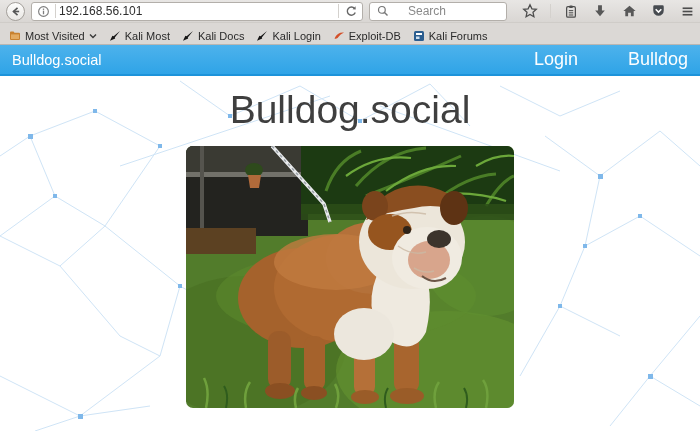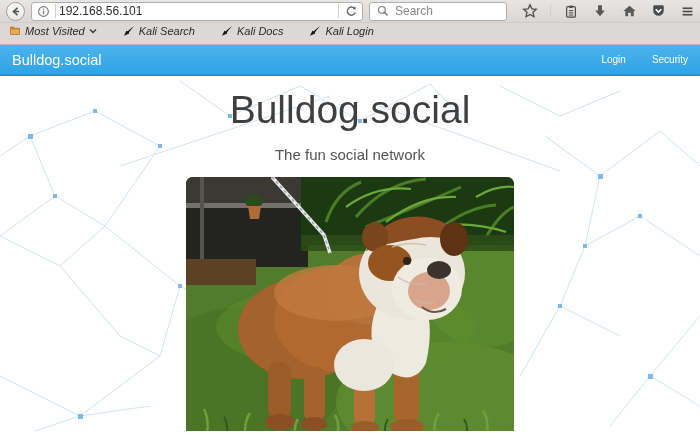--- a/index.html
+++ b/index.html
@@ -17,45 +17,45 @@
     background:linear-gradient(#fdfdfc,#e9e7e4); display:flex; align-items:center; justify-content:center; flex:none; }
   .urlbar {
     flex:none; width:332px; height:19px; background:#fff; border:1px solid #b3afaa;
     border-radius:3px; display:flex; align-items:center; padding:8px 2px; gap:3px;justify-content:space-between;
   }
   .urlbar .sep, .iconrow .sep { width:1px; height:14px; background:#d4d1cd; }
   .url-text { font-size:12px; color:#2e2e2e; flex:1; white-space:nowrap; overflow:hidden; }
   .reload-wrap { width:22px; display:flex; justify-content:center; }
   .searchbar {
     flex:none; width:138px; height:19px; background:#fff; border:1px solid #b3afaa;
-    border-radius:3px; display:flex; align-items:center; padding:0 4px; gap:3px;
+    border-radius:3px; display:flex; align-items:center; padding:0 4px; gap:16px;
   }
   .searchbar input { border:none; outline:none; width:100px; font-size:12px; color:#333;
     font-family:"Liberation Sans", sans-serif; background:transparent; }
   .searchbar input::placeholder { color:#8a8a8a; opacity:1; }
   .iconrow { display:flex; align-items:center; gap:11px; margin-left:8px; }
   .tool-icon { display:flex; align-items:center; justify-content:center; width:18px; height:18px; flex:none; }
 
   .bookmarks-bar {
-    height:22px; display:flex; align-items:flex-start; gap:16px;
-    background:#dbd8d5; border-bottom:1px solid #b9b6b2; padding:0 4px; overflow:hidden;font-style:italic;
+    height:22px; display:flex; align-items:flex-end; gap:2px;
+    background:#dbd8d5; border-bottom:1px solid #b9b6b2; padding:0 4px; overflow:hidden;
   }
   .bm-item { display:flex; align-items:center; gap:4px; padding:2px 5px; border-radius:2px;
     font-size:11px; color:#2a2a2a; white-space:nowrap; flex:none; }
   .bm-icon { width:12px; height:12px; display:inline-flex; flex:none; }
 
   
   .site-navbar {
     height:31px; display:flex; align-items:center;
     background:linear-gradient(#4db2ec,#2fa4e7);
     border-bottom:2px solid #1c93da; padding:0 12px;
   }
   .brand { color:#fff; font-size:14.5px; text-decoration:none; }
   .nav-links { margin-left:auto; display:flex; gap:26px; }
-  .nav-links a { color:#fdfeff; font-size:10px; text-decoration:none; }
+  .nav-links a { color:#fdfeff; font-size:18px; text-decoration:none;margin-left:24px; }
 
   .content { position:relative; height:355px; background:#fff; overflow:hidden; }
   .constellation { position:absolute; left:0; top:0; z-index:0; }
   .hero { position:relative; z-index:1; text-align:center; }
   .hero h1 { margin-top:12px; font-size:39px; font-weight:500; color:#3f3f3f; }
   .hero .subtitle { margin-top:14px; font-size:15px; color:#555; }
   .photo { width:328px; height:262px; margin:14px auto 0; border-radius:7px; overflow:hidden;
     position:relative; z-index:1; }
   .photo svg { display:block; }
 </style>
@@ -162,56 +162,74 @@
       </span>
     </div>
 
 
     <div class="bm-item">
       <span class="bm-icon">
         <svg width="12" height="12" viewBox="0 0 12 12">
             <path d="M11 1 L4.6 6.2 L3.4 5.8 L1 10.8 L6.2 8.6 L5.8 7.4 Z" fill="#151515"></path>
           </svg>
       </span>
-      <span>Kali Search</span>
+      <span>Kali Most</span>
     </div>
 
     <div class="bm-item">
       <span class="bm-icon">
         <svg width="12" height="12" viewBox="0 0 12 12">
             <path d="M11 1 L4.6 6.2 L3.4 5.8 L1 10.8 L6.2 8.6 L5.8 7.4 Z" fill="#151515"></path>
           </svg>
       </span>
       <span>Kali Docs</span>
     </div>
 
     <div class="bm-item">
       <span class="bm-icon">
         <svg width="12" height="12" viewBox="0 0 12 12">
             <path d="M11 1 L4.6 6.2 L3.4 5.8 L1 10.8 L6.2 8.6 L5.8 7.4 Z" fill="#151515"></path>
           </svg>
       </span>
       <span>Kali Login</span>
     </div>
 
-
-
+    <div class="bm-item">
+      <span class="bm-icon">
+        <svg width="12" height="12" viewBox="0 0 12 12">
+            <path d="M1.5 8.5 Q4.5 2 11 2.6 Q7 4.4 5.8 6.6 Q4.6 9.4 1.5 8.5 Z" fill="#d4502a"></path>
+          </svg>
+      </span>
+      <span>Exploit-DB</span>
+    </div>
+
+
+    <div class="bm-item">
+      <span class="bm-icon">
+        <svg width="12" height="12" viewBox="0 0 12 12">
+            <rect x="1" y="1" width="10" height="10" rx="1.5" fill="#2b5d8f"></rect>
+            <rect x="3" y="3" width="6" height="2" fill="#fff"></rect>
+            <rect x="3" y="6.5" width="3.5" height="2.5" fill="#cfe0ef"></rect>
+          </svg>
+      </span>
+      <span>Kali Forums</span>
+    </div>
 
     <div class="bm-item">
       
       
     </div>
 
   </div>
 
   <div class="site-navbar">
     <a href="#" class="brand">Bulldog.social</a>
     <div class="nav-links">
       <a href="#">Login</a>
-      <a href="#">Security</a>
+      <a href="#">Bulldog</a>
     </div>
   </div>
 
   <div class="content">
 
     <svg class="constellation" width="700" height="355" viewBox="0 0 700 355">
       <g stroke="#cfe4f6" stroke-width="1" fill="none">
         <path d="M0,160 L55,120 L105,150 L60,190 L0,160"></path>
         <path d="M55,120 L30,60 L0,80 M30,60 L95,35 L160,70 L105,150"></path>
         <path d="M0,300 L80,340 L35,355 M80,340 L150,330"></path>
@@ -236,21 +254,20 @@
         <rect x="638" y="138" width="4" height="4"></rect>
         <rect x="583" y="168" width="4" height="4"></rect>
         <rect x="558" y="228" width="4" height="4"></rect>
         <rect x="648" y="298" width="5" height="5"></rect>
         <rect x="178" y="208" width="4" height="4"></rect>
       </g>
     </svg>
 
     <div class="hero">
       <h1>Bulldog.social</h1>
-      <div class="subtitle">The fun social network</div>
 
       <div class="photo">
         <svg width="328" height="262" viewBox="0 0 328 262">
 
           <rect width="328" height="262" fill="#527c2b"></rect>
           <ellipse cx="60" cy="200" rx="100" ry="70" fill="#4a7024" opacity="0.7"></ellipse>
           <ellipse cx="260" cy="225" rx="110" ry="60" fill="#659431" opacity="0.6"></ellipse>
           <ellipse cx="160" cy="150" rx="130" ry="45" fill="#5d8c2e" opacity="0.5"></ellipse>
           <ellipse cx="300" cy="120" rx="60" ry="50" fill="#5f9030" opacity="0.6"></ellipse>
 

